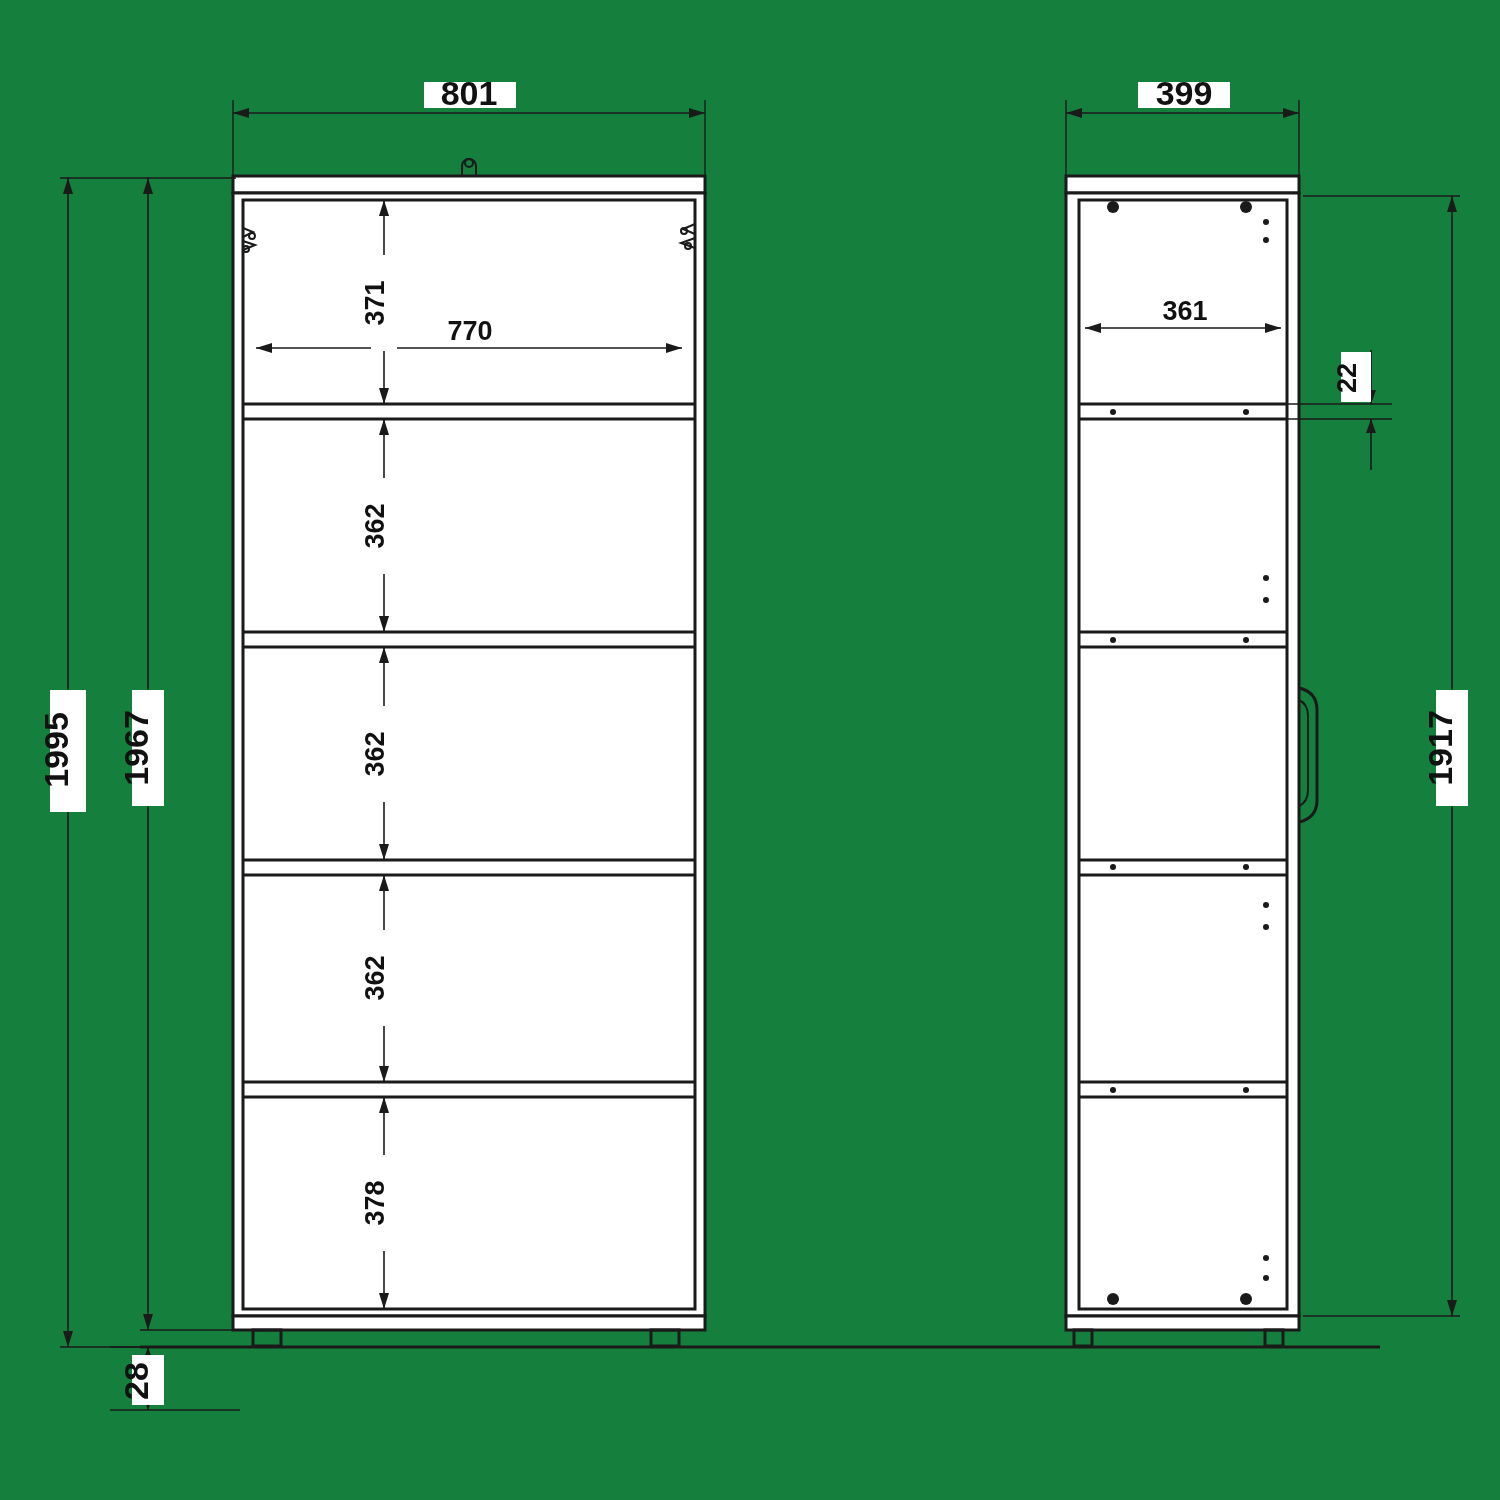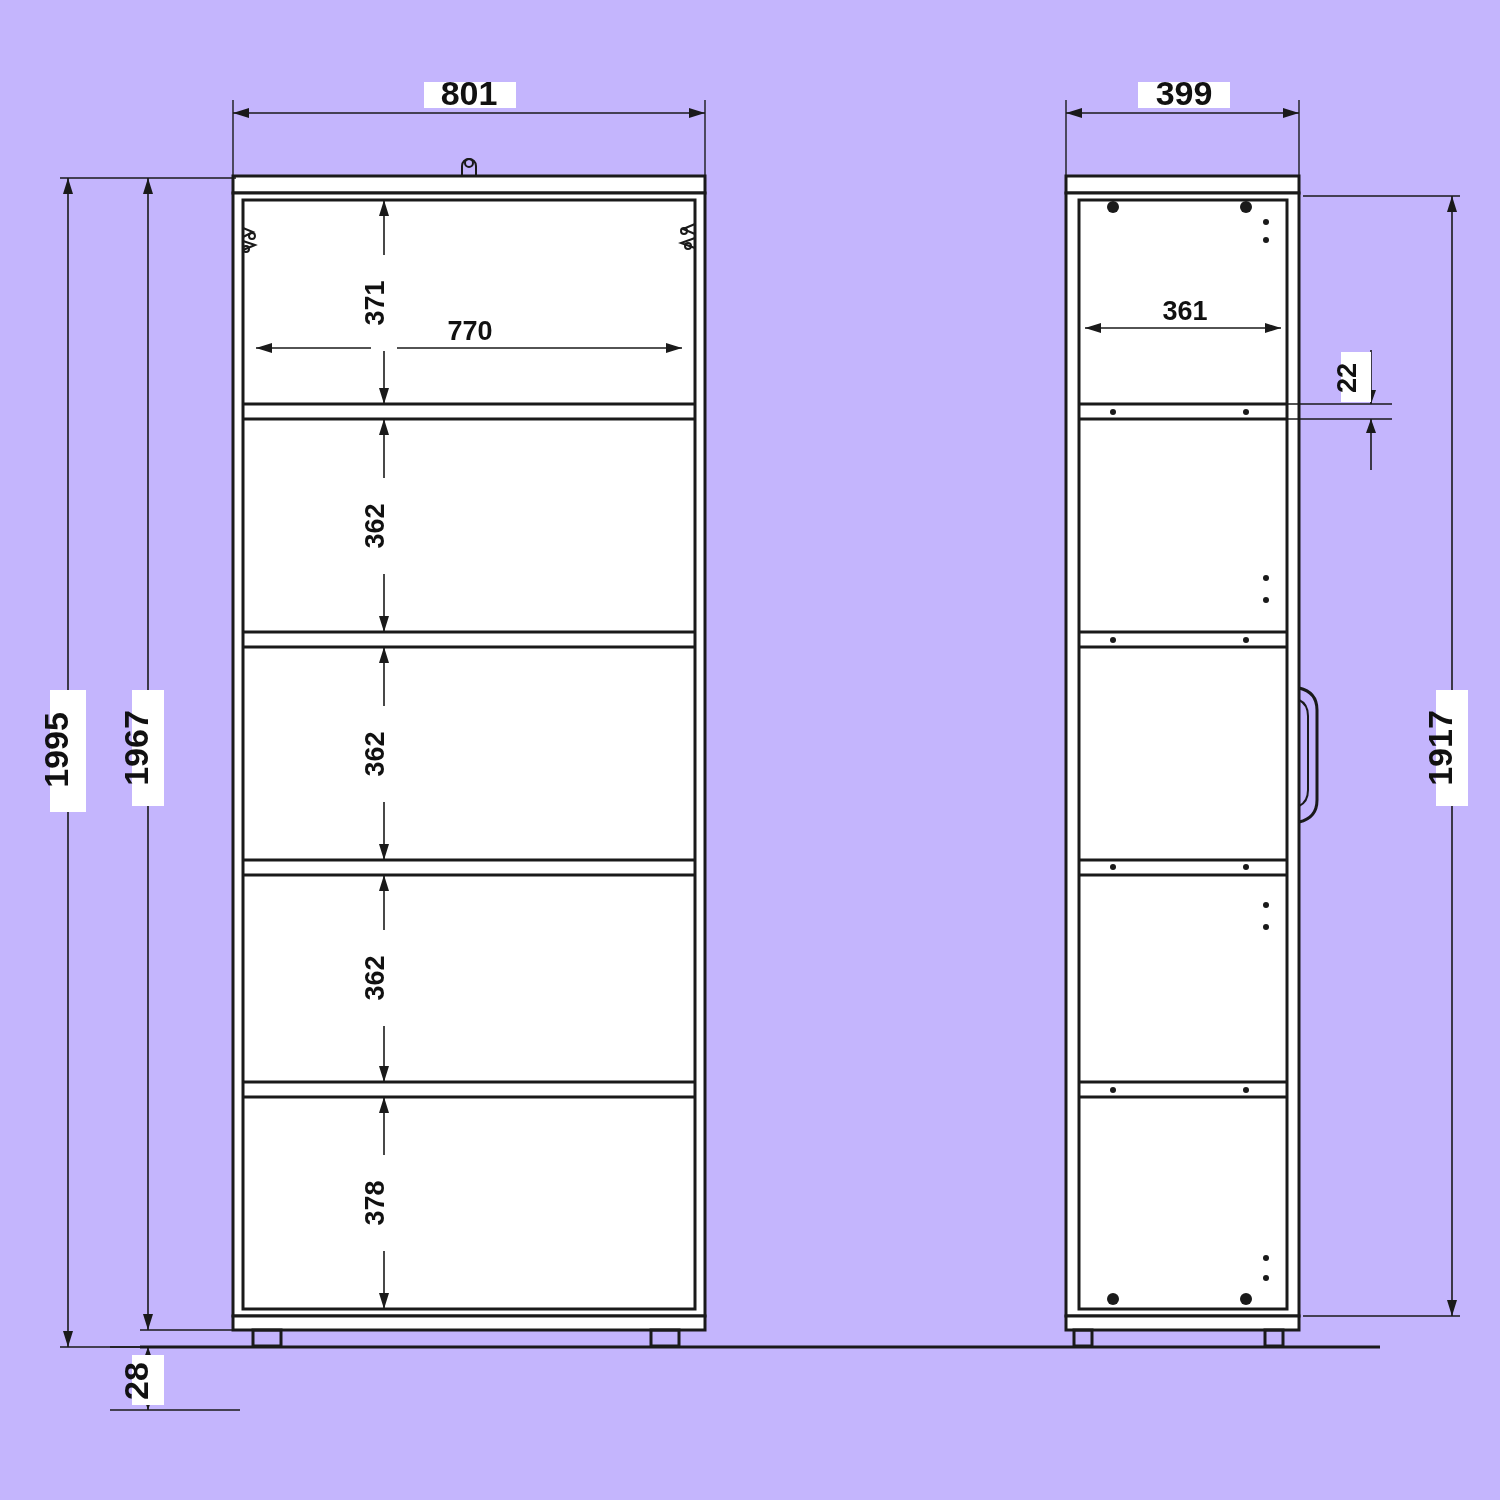--- a/index.html
+++ b/index.html
@@ -7,21 +7,21 @@
     padding: 0;
     background: #ffffff;
   }
   body {
     font-family: "Liberation Sans", sans-serif;
   }
   #stage {
     position: relative;
     width: 1500px;
     height: 1500px;
-    background: #c4b5fd;
+    background: #15803d;
     overflow: hidden;
   }
   svg#drawing {
     position: absolute;
     left: 0;
     top: 0;
     width: 1500px;
     height: 1500px;
   }
   .ln { stroke: #1a1a1a; fill: none; }

